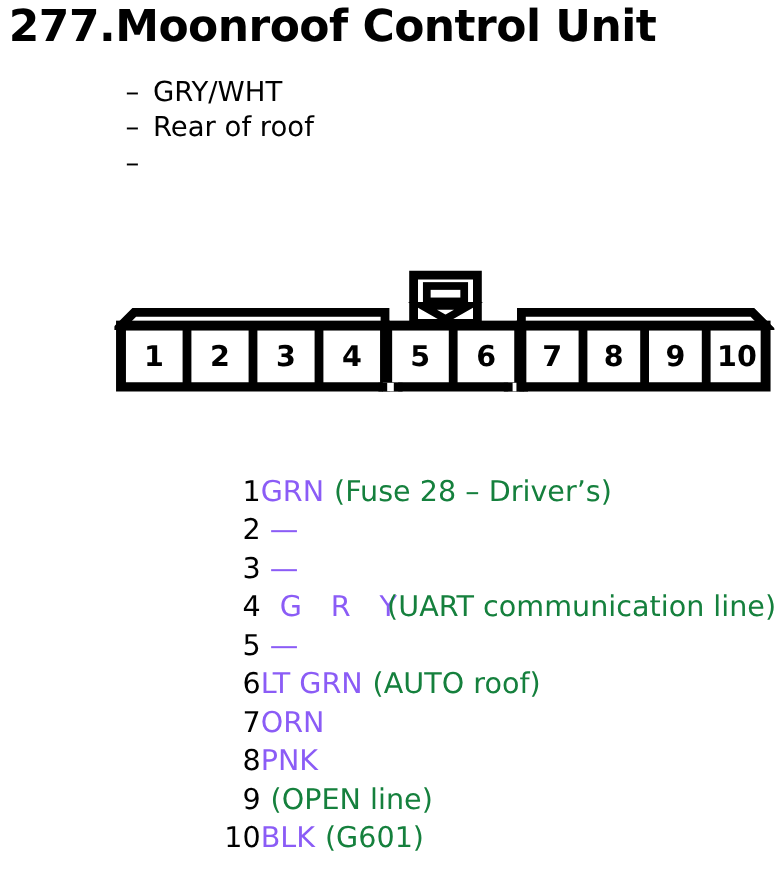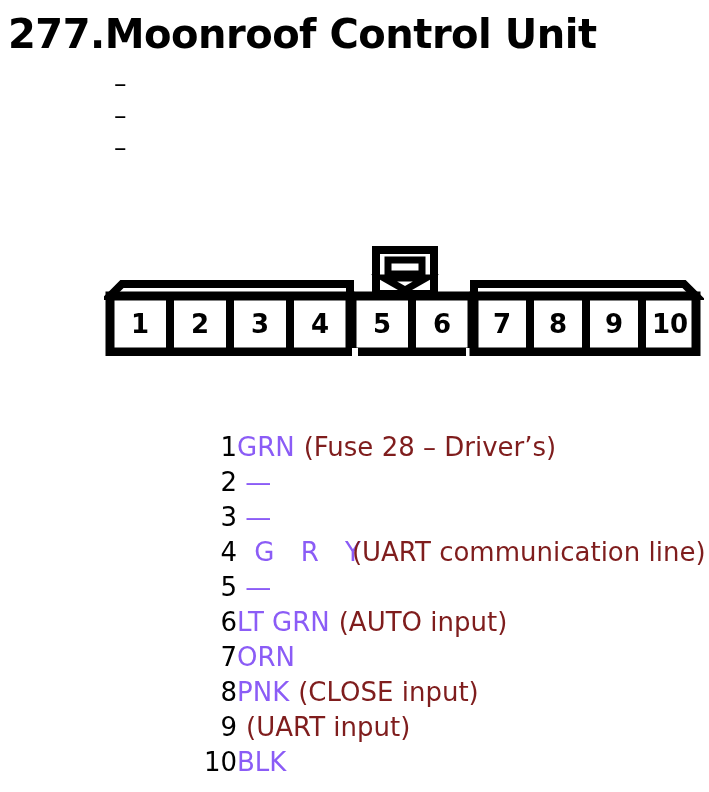--- a/index.html
+++ b/index.html
@@ -13,21 +13,21 @@
     position: relative;
     font-family: "DejaVu Sans", sans-serif;
     color: #000000;
     overflow: hidden;
   }
 
   
   .title {
     position: absolute;
     left: 8px;
-    top: 10px;
+    top: 0;
     font-family: "DejaVu Sans", sans-serif;
     font-weight: bold;
     font-size: 40px;
     line-height: 48px;
     letter-spacing: -0.5px;
     white-space: nowrap;
     color: #000000;
   }
 
   
@@ -80,21 +80,21 @@
     width: 237px;
     flex: 0 0 237px;
     text-align: right;
     color: #000000;
   }
   .pin-color {
     color: #8b5cf6;
     white-space: pre;
   }
   .pin-note {
-    color: #7f1d1d;
+    color: #15803d;
     margin-left: 9px;
     white-space: pre;
   }
   
   .pin-row.overlap .pin-color {
     letter-spacing: 9px;
   }
   .pin-row.overlap .pin-note {
     margin-left: -18px;
   }
@@ -104,23 +104,25 @@
   }
 </style>
 </head>
 <body>
 
 <div class="title">277.Moonroof Control Unit</div>
 
 <div class="bullets">
   <div class="bullet-row">
     <span class="bullet-dash">–</span>
+    <span class="bullet-text">GRY/WHT</span>
   </div>
   <div class="bullet-row">
     <span class="bullet-dash">–</span>
+    <span class="bullet-text">Rear of roof</span>
   </div>
   <div class="bullet-row">
     <span class="bullet-dash">–</span>
   </div>
 </div>
 
 <div class="connector">
   <svg width="600" height="110" viewBox="0 0 600 110" xmlns="http://www.w3.org/2000/svg">
 
     <g>
@@ -205,37 +207,37 @@
 
   <div class="pin-row dash">
     <span class="pin-num">5</span>
     <span class="pin-color"> —</span>
     <span class="pin-note"></span>
   </div>
 
   <div class="pin-row">
     <span class="pin-num">6</span>
     <span class="pin-color">LT GRN</span>
-    <span class="pin-note">(AUTO input)</span>
+    <span class="pin-note">(AUTO roof)</span>
   </div>
 
   <div class="pin-row">
     <span class="pin-num">7</span>
     <span class="pin-color">ORN</span>
   </div>
 
   <div class="pin-row">
     <span class="pin-num">8</span>
     <span class="pin-color">PNK</span>
-    <span class="pin-note">(CLOSE input)</span>
   </div>
 
   <div class="pin-row">
     <span class="pin-num">9</span>
-    <span class="pin-note">(UART input)</span>
+    <span class="pin-note">(OPEN line)</span>
   </div>
 
   <div class="pin-row">
     <span class="pin-num">10</span>
     <span class="pin-color">BLK</span>
+    <span class="pin-note">(G601)</span>
   </div>
 
 </div>
 
 </body></html>

